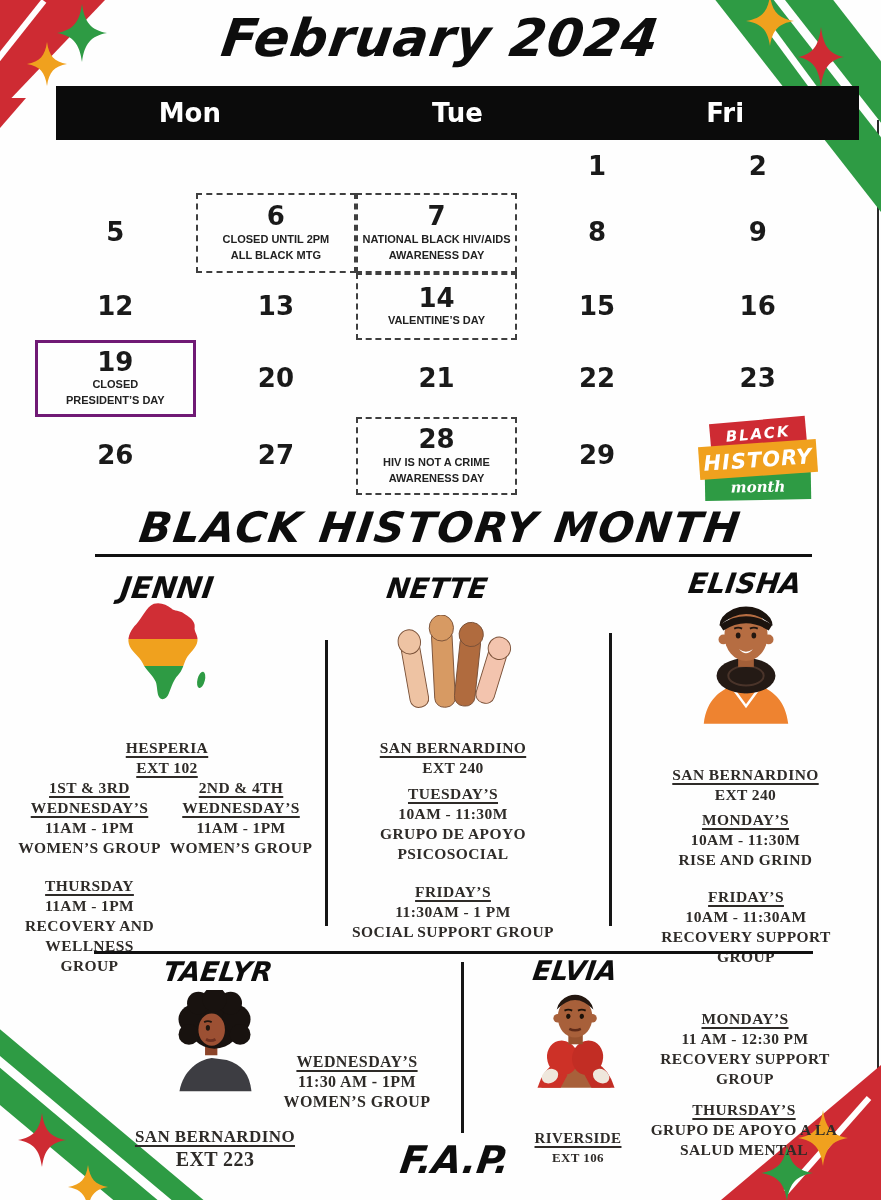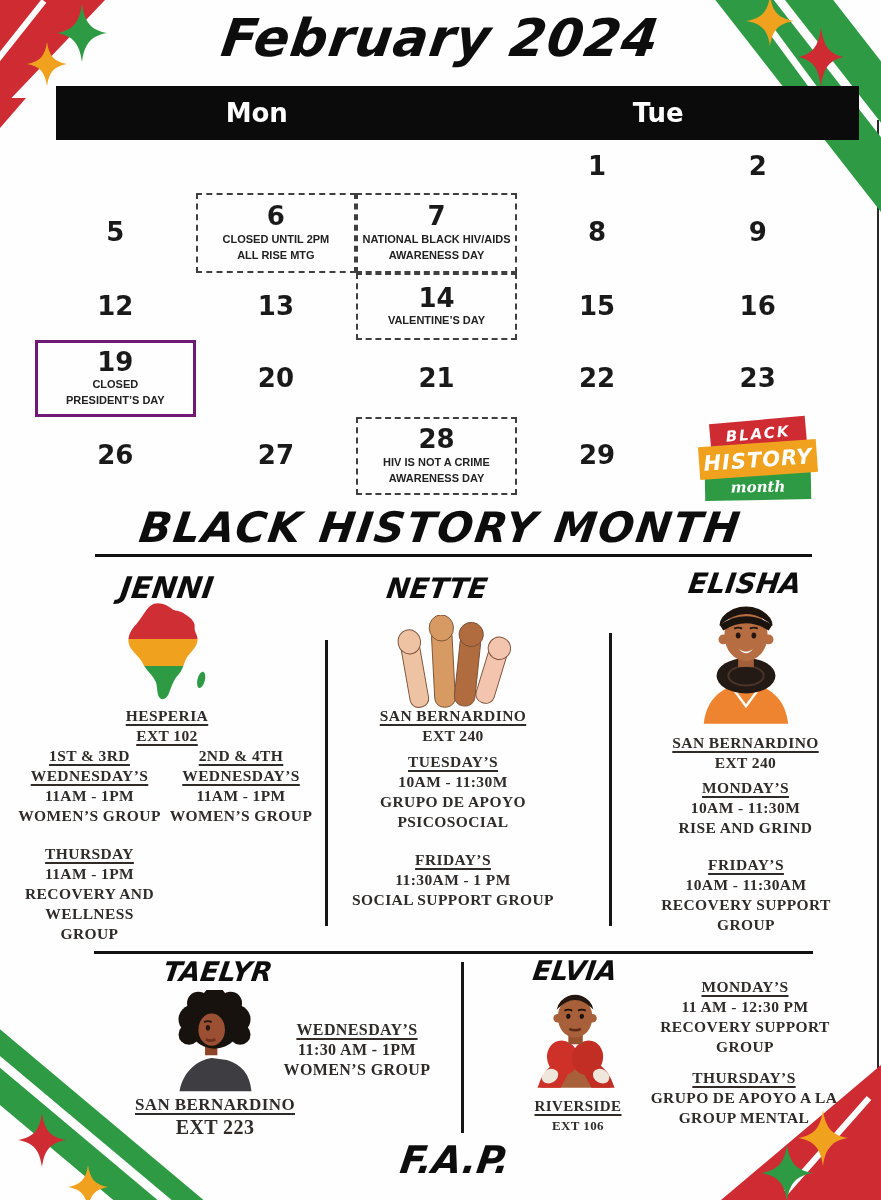--- a/index.html
+++ b/index.html
@@ -32,21 +32,21 @@
   .bar-orange{width:118px;height:33px;background:#f0a11e;transform:rotate(-4deg);
        font-size:21px;letter-spacing:1px;margin-top:-4px;z-index:2;}
   .bar-green{width:106px;height:27px;background:#2e9b44;transform:rotate(-1deg);
        font-family:"DejaVu Serif",serif;font-size:15px;margin-top:-3px;}
   
   .bhm-title{left:0;top:503px;width:881px;font-size:42px;letter-spacing:2px;text-align:center;z-index:2;}
   .rule{background:#111;z-index:2;}
   .vline{background:#161616;width:3px;z-index:2;}
   
   .sched{font-family:"Liberation Serif",serif;font-weight:bold;color:#2e2b28;
-         text-align:center;font-size:15.5px;line-height:20px;letter-spacing:0.4px;z-index:2;}
+         text-align:center;font-size:15.5px;line-height:20px;letter-spacing:0.4px;z-index:2;margin-top:32px;}
   .sched .u{text-decoration:underline;text-decoration-thickness:1.5px;text-underline-offset:3px;}
   .name{font-size:28px;text-align:center;z-index:2;}
   .footer-fap{font-size:38px;text-align:center;z-index:2;}
   .edge-line{position:absolute;right:2px;top:120px;height:1055px;width:2px;background:#2a2a2a;z-index:0;}
   svg{display:block;}
   .decor{z-index:1;}
 </style>
 </head>
 <body>
 
@@ -90,41 +90,42 @@
     <path d="M125 172 L208 78" stroke="#fff" stroke-width="6" fill="none"></path>
     <use href="#sparkle" fill="#f0a11e" transform="translate(137,90) scale(0.5,0.56)"></use>
     <use href="#sparkle" fill="#2e9b44" transform="translate(100,125) scale(0.52,0.56)"></use>
   </svg>
 
   <div class="abs brush title">February 2024</div>
 
   <div class="abs weekbar">
     <span>Mon</span>
     <span>Tue</span>
+    <span>Fri</span>
   </div>
 
   <div class="abs cal">
 
     <div class="cell"></div>
     <div class="cell"></div>
     <div class="cell"></div>
     <div class="cell">
         <span class="dnum">1</span>
       </div>
     <div class="cell">
         <span class="dnum">2</span>
       </div>
 
     <div class="cell">
         <span class="dnum">5</span>
       </div>
     <div class="cell box dashed">
       <span class="dnum">6</span>
       <span class="note">CLOSED UNTIL 2PM</span>
-      <span class="note">ALL RISE MTG</span>
+      <span class="note">ALL BLACK MTG</span>
     </div>
     <div class="cell box dashed">
       <span class="dnum">7</span>
       <span class="note">NATIONAL BLACK HIV/AIDS</span>
       <span class="note">AWARENESS DAY</span>
     </div>
     <div class="cell">
         <span class="dnum">8</span>
       </div>
     <div class="cell">
@@ -367,18 +368,18 @@
 
   <div class="abs sched" style="left:653px;top:977px;width:184px">
     <div class="u">MONDAY’S</div>
     <div>11 AM - 12:30 PM</div>
     <div>RECOVERY SUPPORT</div>
     <div>GROUP</div>
   </div>
   <div class="abs sched" style="left:648px;top:1068px;width:192px">
     <div class="u">THURSDAY’S</div>
     <div>GRUPO DE APOYO A LA</div>
-    <div>GROUP MENTAL</div>
+    <div>SALUD MENTAL</div>
   </div>
 
   <div class="abs brush footer-fap" style="left:375px;top:1138px;width:160px">F.A.P.</div>
 
 </div>
 
 </body></html>

